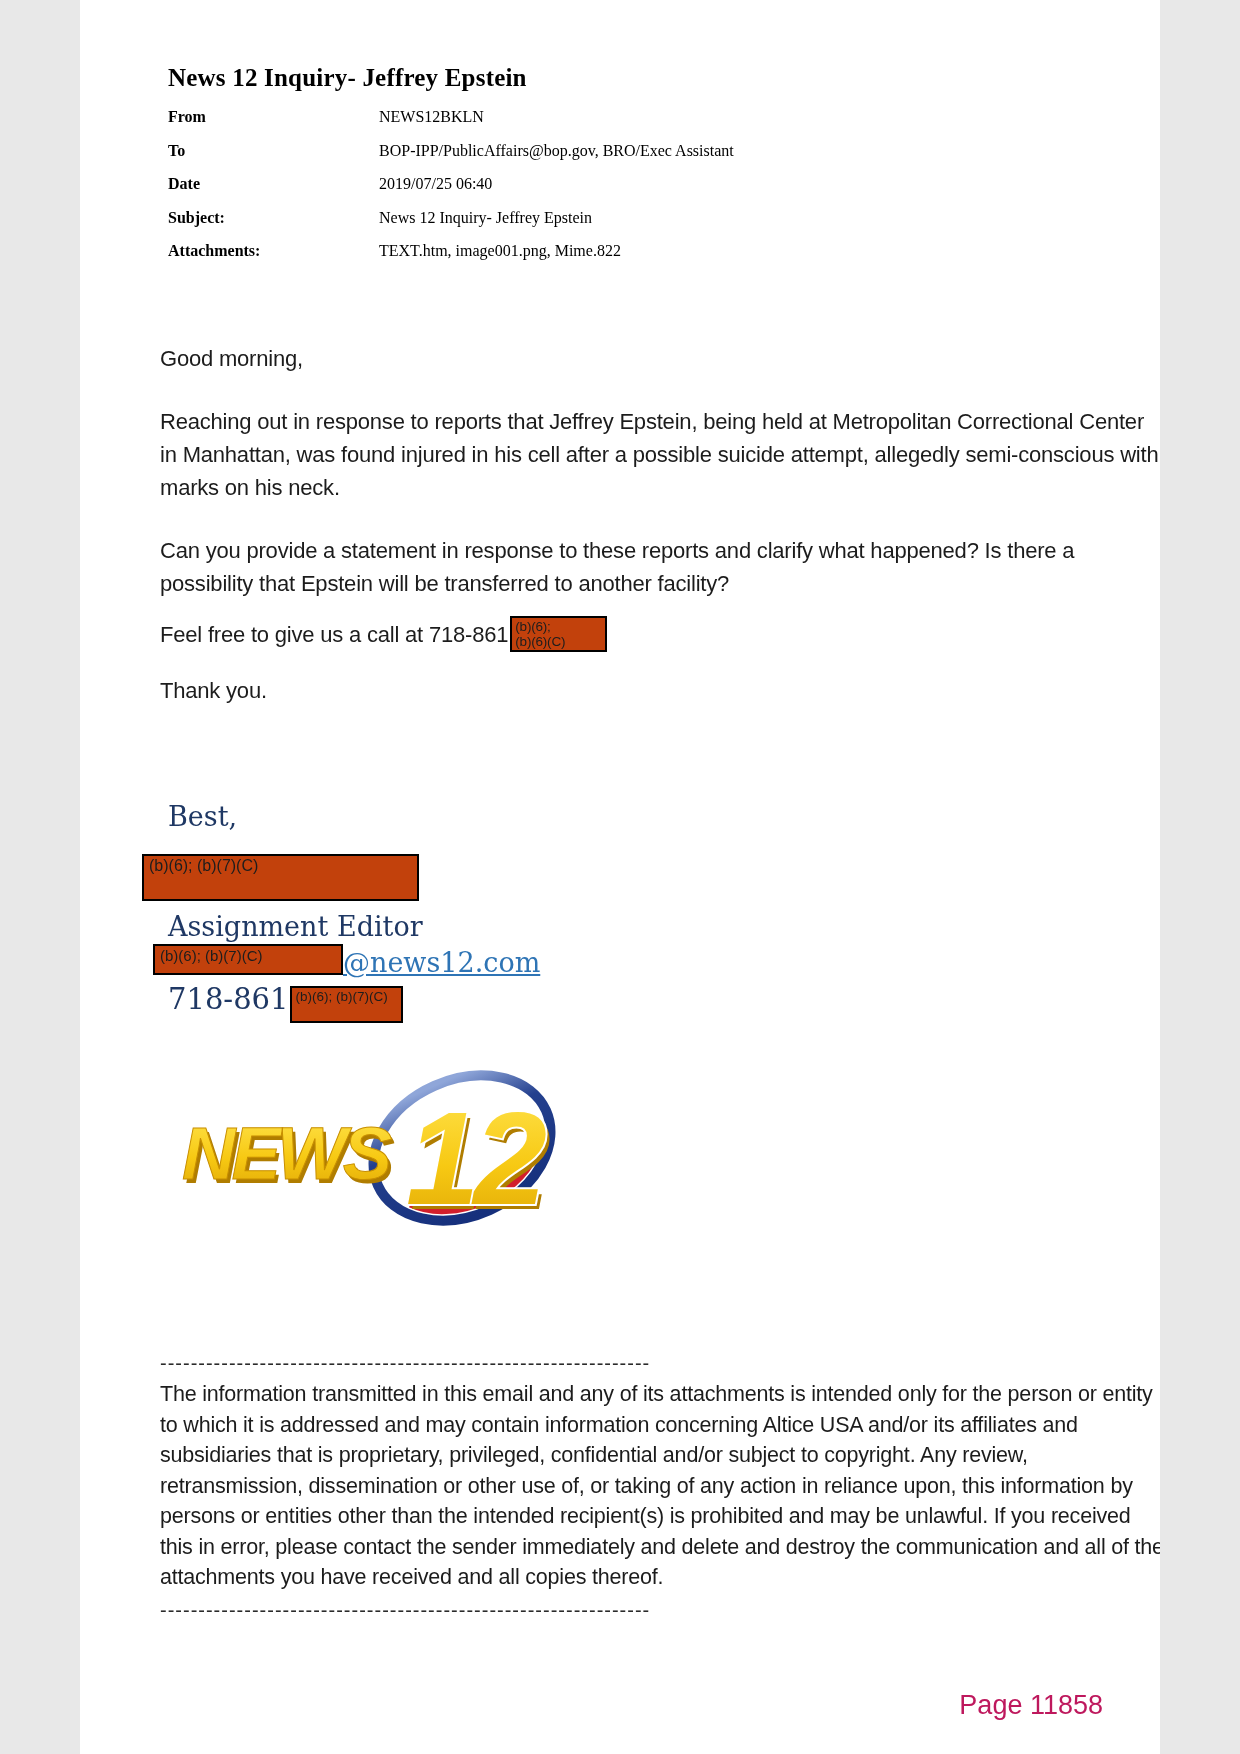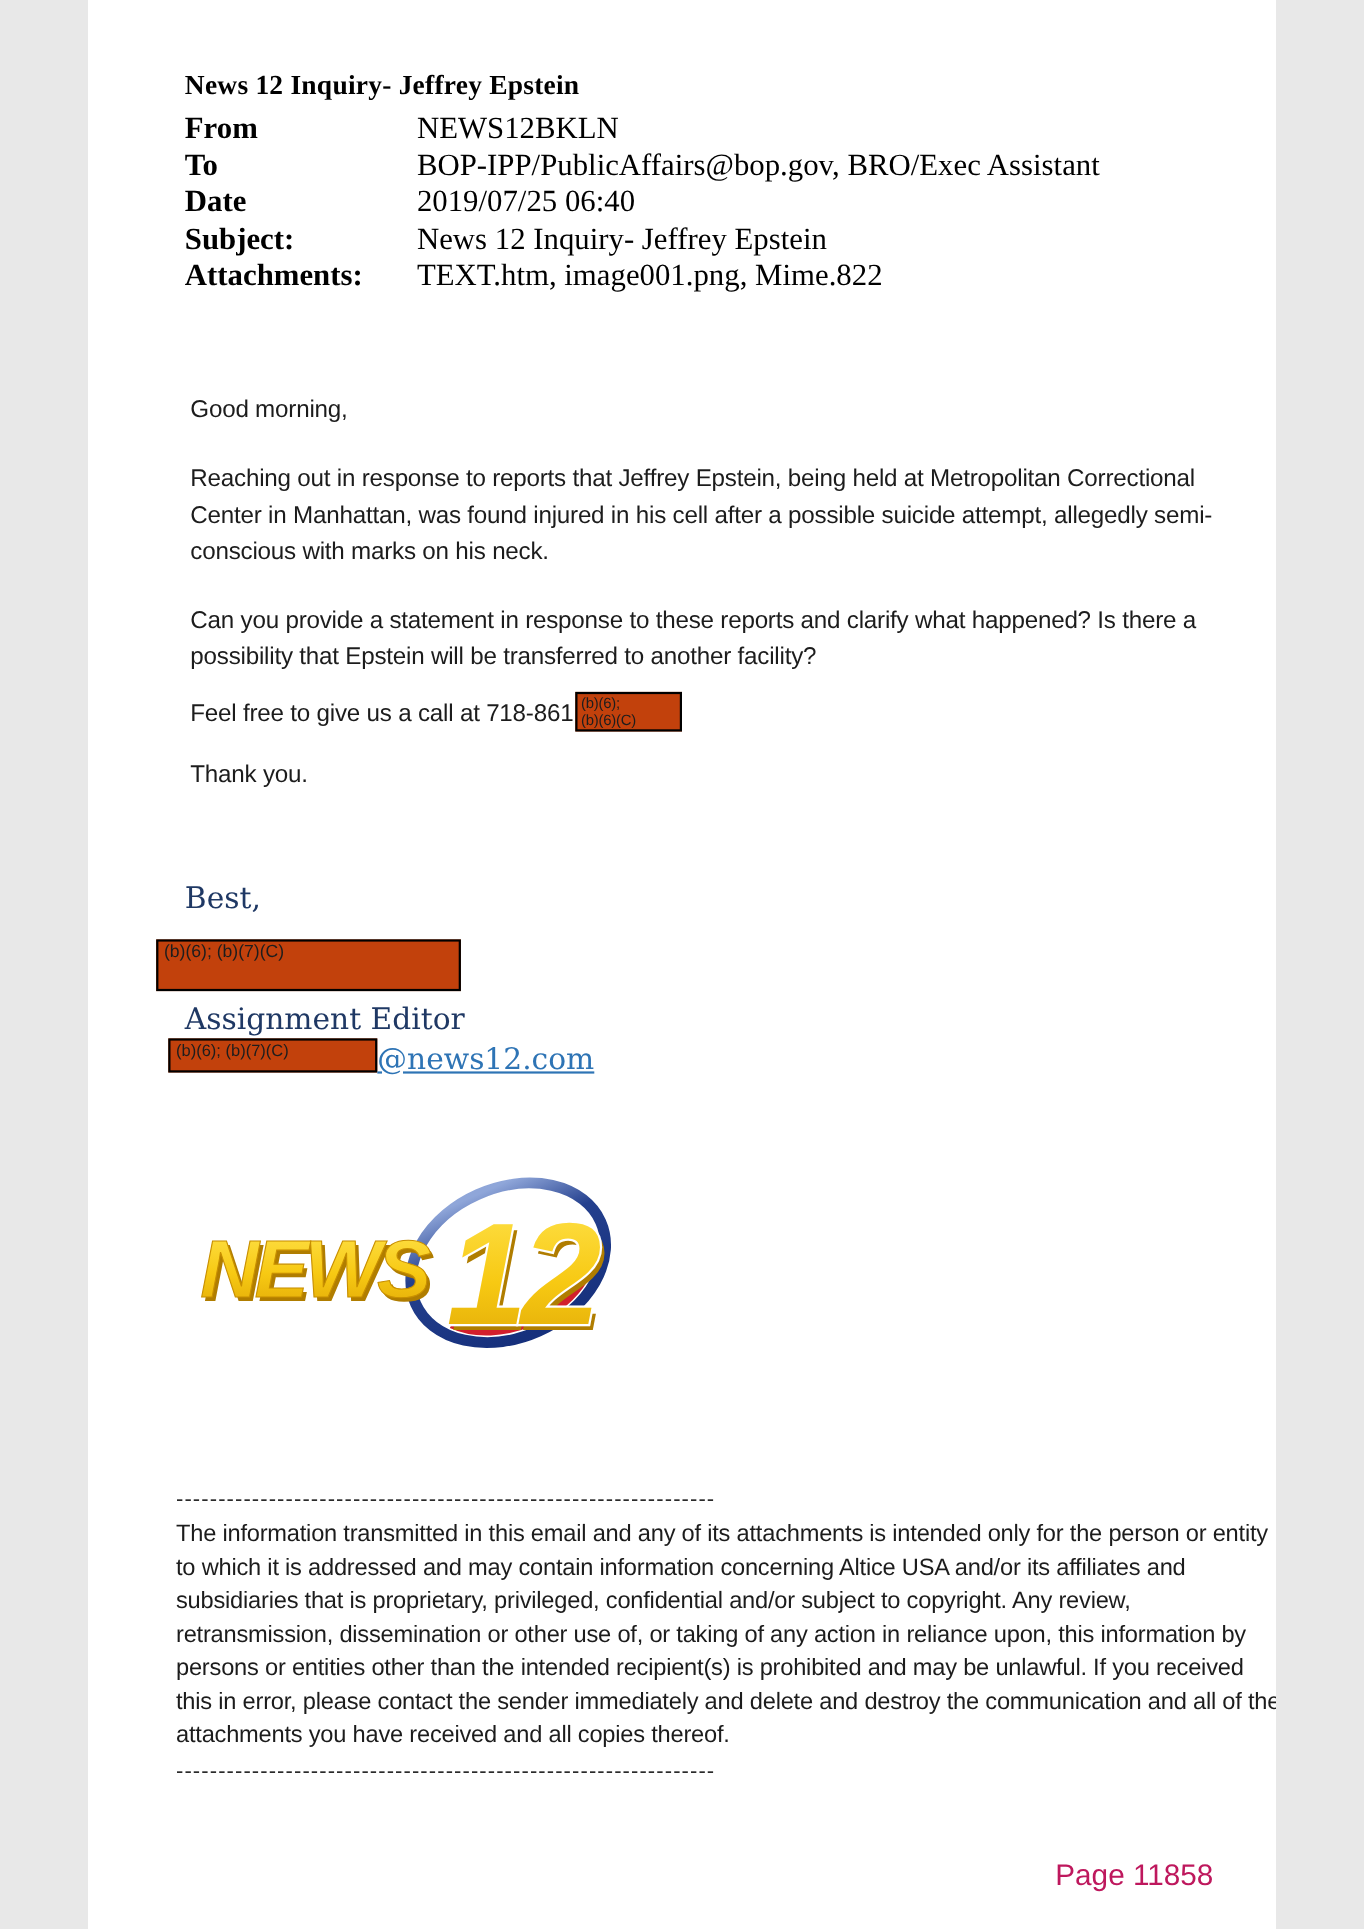--- a/index.html
+++ b/index.html
@@ -12,31 +12,31 @@
     font-family:"Liberation Sans", sans-serif;
   }
 
   
   .email-header {
     position:absolute; left:88px; top:64px;
     font-family:"Liberation Serif", serif;
     color:#000;
   }
   .eh-title { font-size:25px; font-weight:bold; margin-bottom:8px; letter-spacing:0.2px; }
-  .hrow { display:flex; font-size:28px; line-height:33.5px; }
+  .hrow { display:flex; font-size:16px; line-height:33.5px; }
   .hlabel { width:211px; font-weight:bold; flex:0 0 auto; }
   .hvalue { white-space:nowrap; }
 
   
   .email-body {
     position:absolute; left:80px; top:342px; width:1000px;
     font-size:22px; line-height:33px; color:#1c1c1c;
     letter-spacing:-0.2px;
   }
-  .email-body p { margin:13px; }
+  .email-body p { margin:0; }
   .p-greeting { margin-bottom:30px !important; }
   .p-1 { margin-bottom:30px !important; }
   .p-2 { margin-bottom:18px !important; }
   .p-phone { margin-bottom:22px !important; display:flex; align-items:flex-start; }
 
   
   .redact {
     background:#c2410c;
     border:2px solid #000;
     box-sizing:border-box;
@@ -144,20 +144,25 @@
   <div class="signature">
     <div class="sig-closing">Best,</div>
     <div class="redact redact-name">
       <span>(b)(6); (b)(7)(C)</span>
     </div>
     <div class="sig-role">Assignment Editor</div>
     <div class="sig-email-line">
       <span class="redact redact-email">
         <span>(b)(6); (b)(7)(C)</span>
       </span><a class="sig-email-link">@news12.com</a>
+    </div>
+    <div class="sig-phone-line">
+      <span>718-861</span><span class="redact redact-sig-phone">
+        <span>(b)(6); (b)(7)(C)</span>
+      </span>
     </div>
   </div>
 
   <div class="logo-wrap">
     <svg width="400" height="185" viewBox="0 0 400 185">
       <defs>
         <linearGradient id="gold" x1="0" y1="0" x2="0" y2="1">
           <stop offset="0" stop-color="#ffe34d"></stop>
           <stop offset="0.55" stop-color="#f7c913"></stop>
           <stop offset="1" stop-color="#e0a806"></stop>

